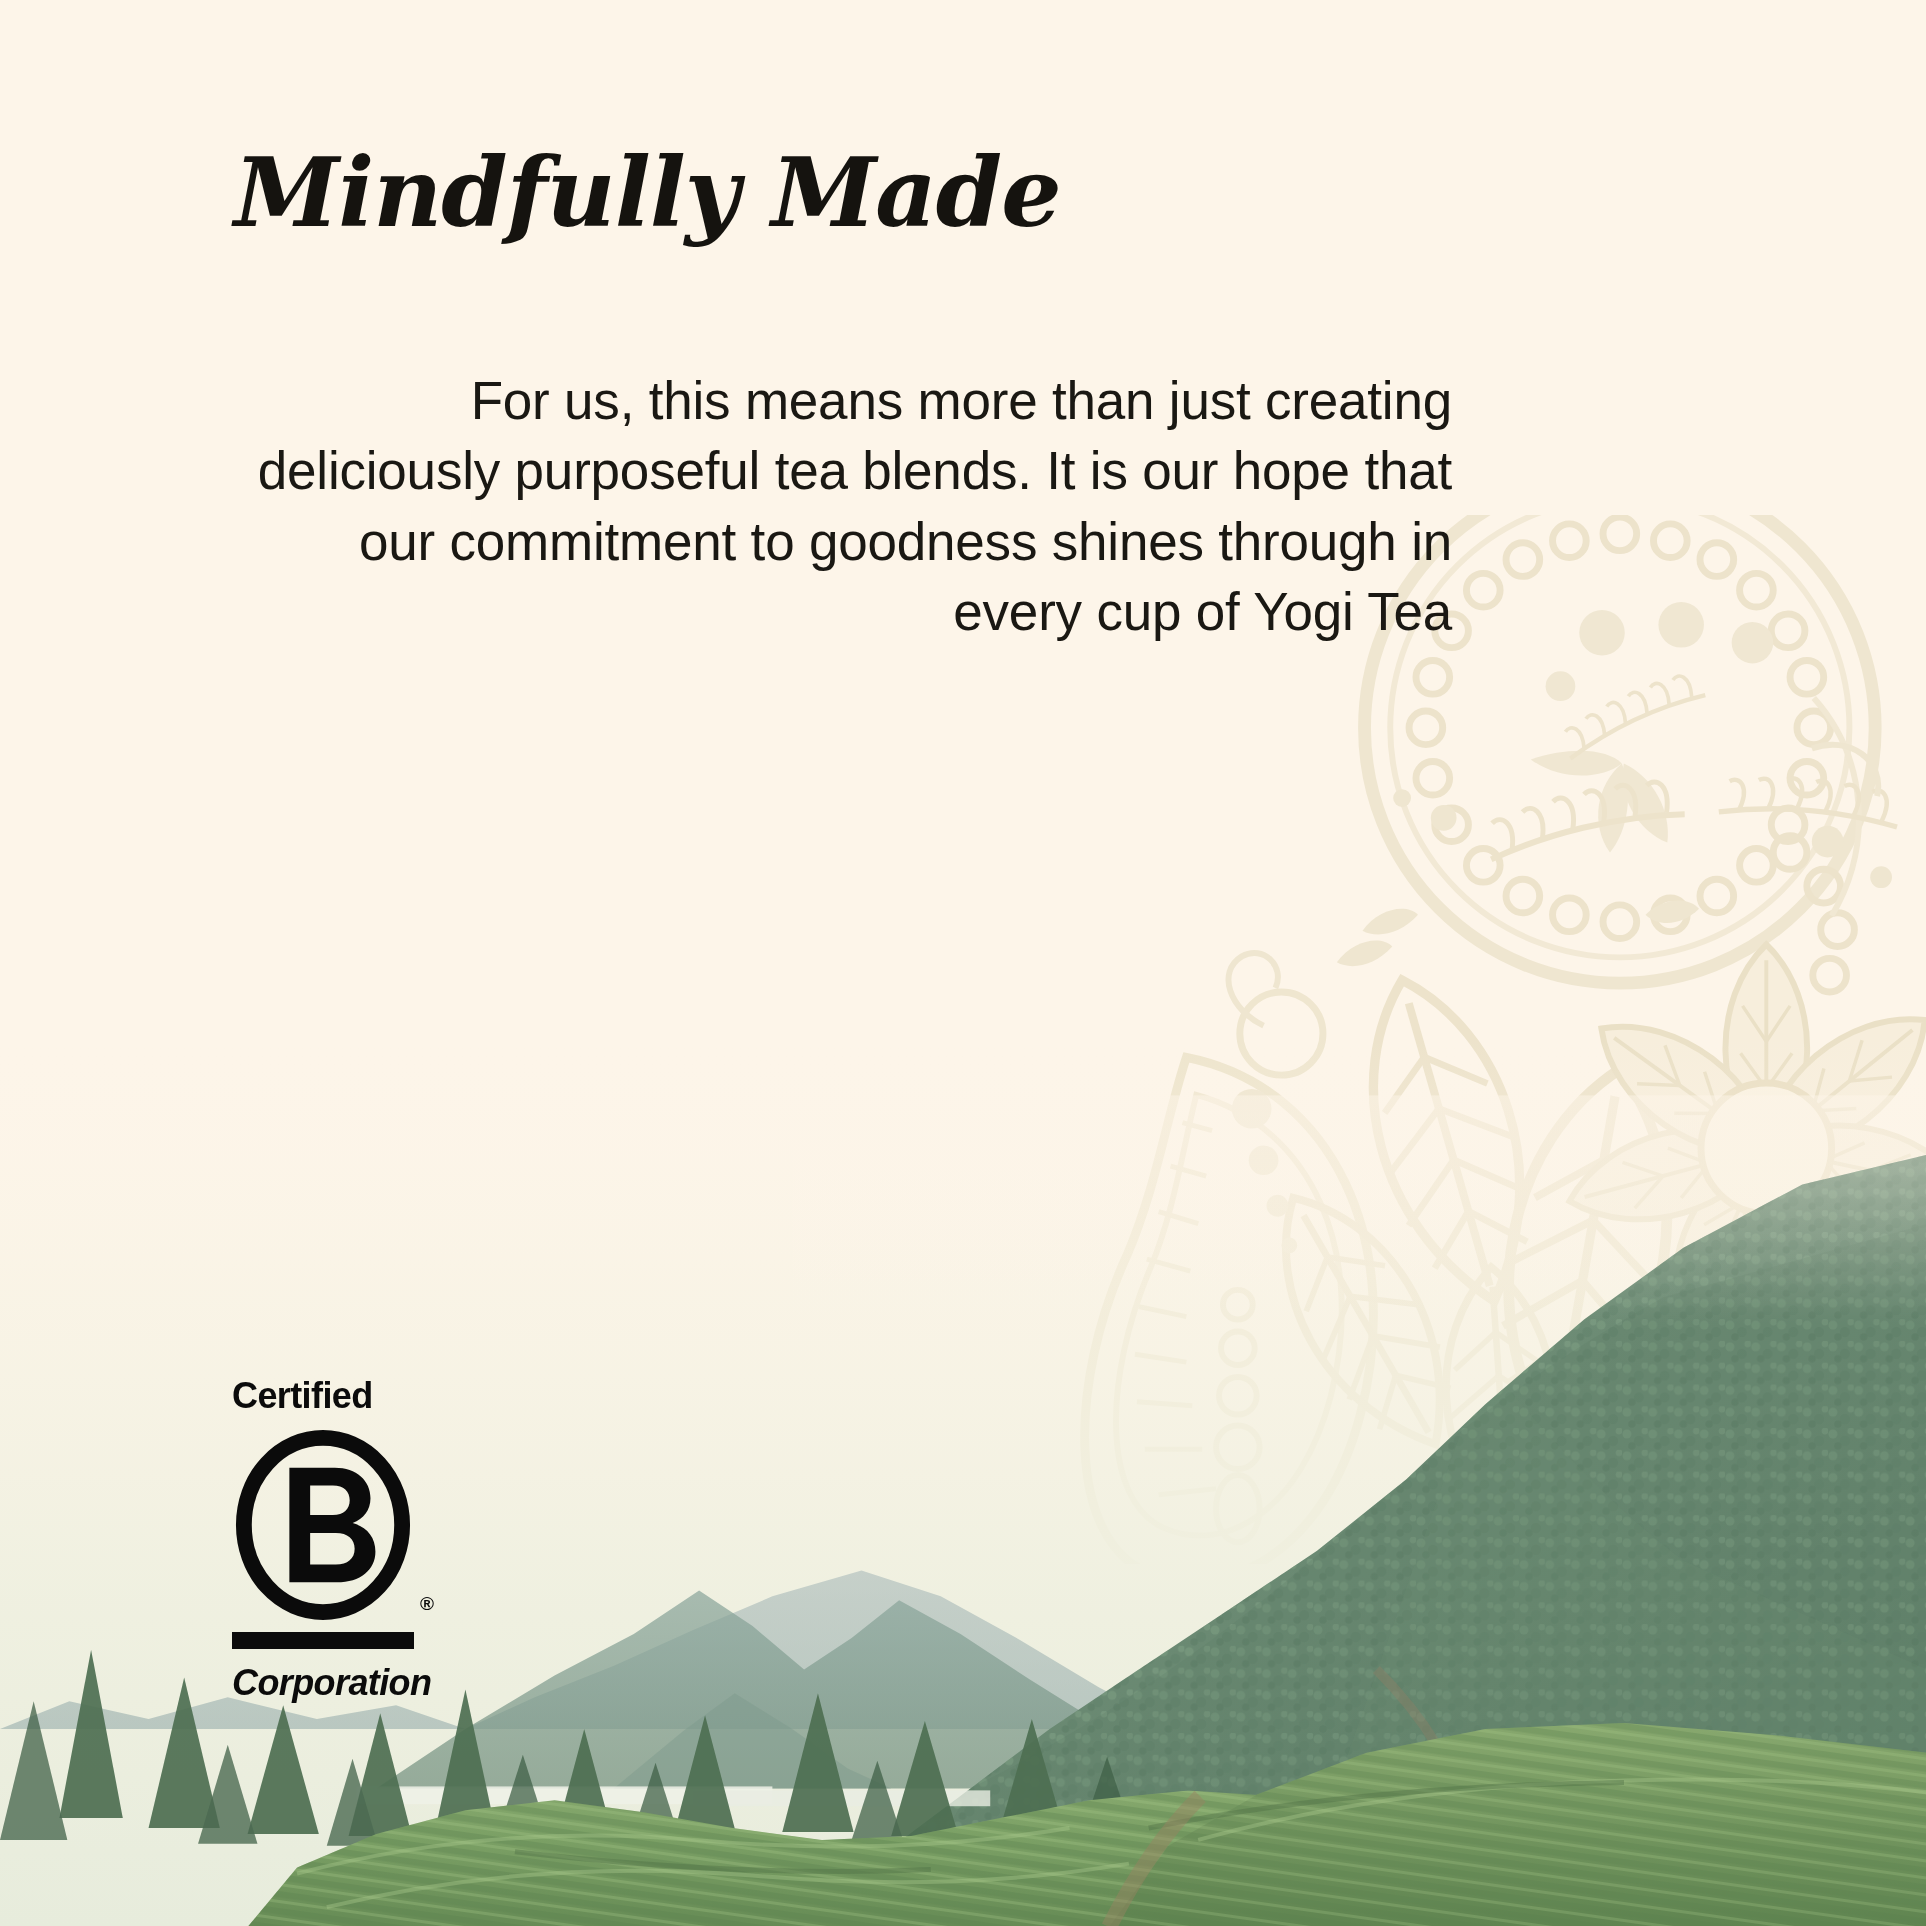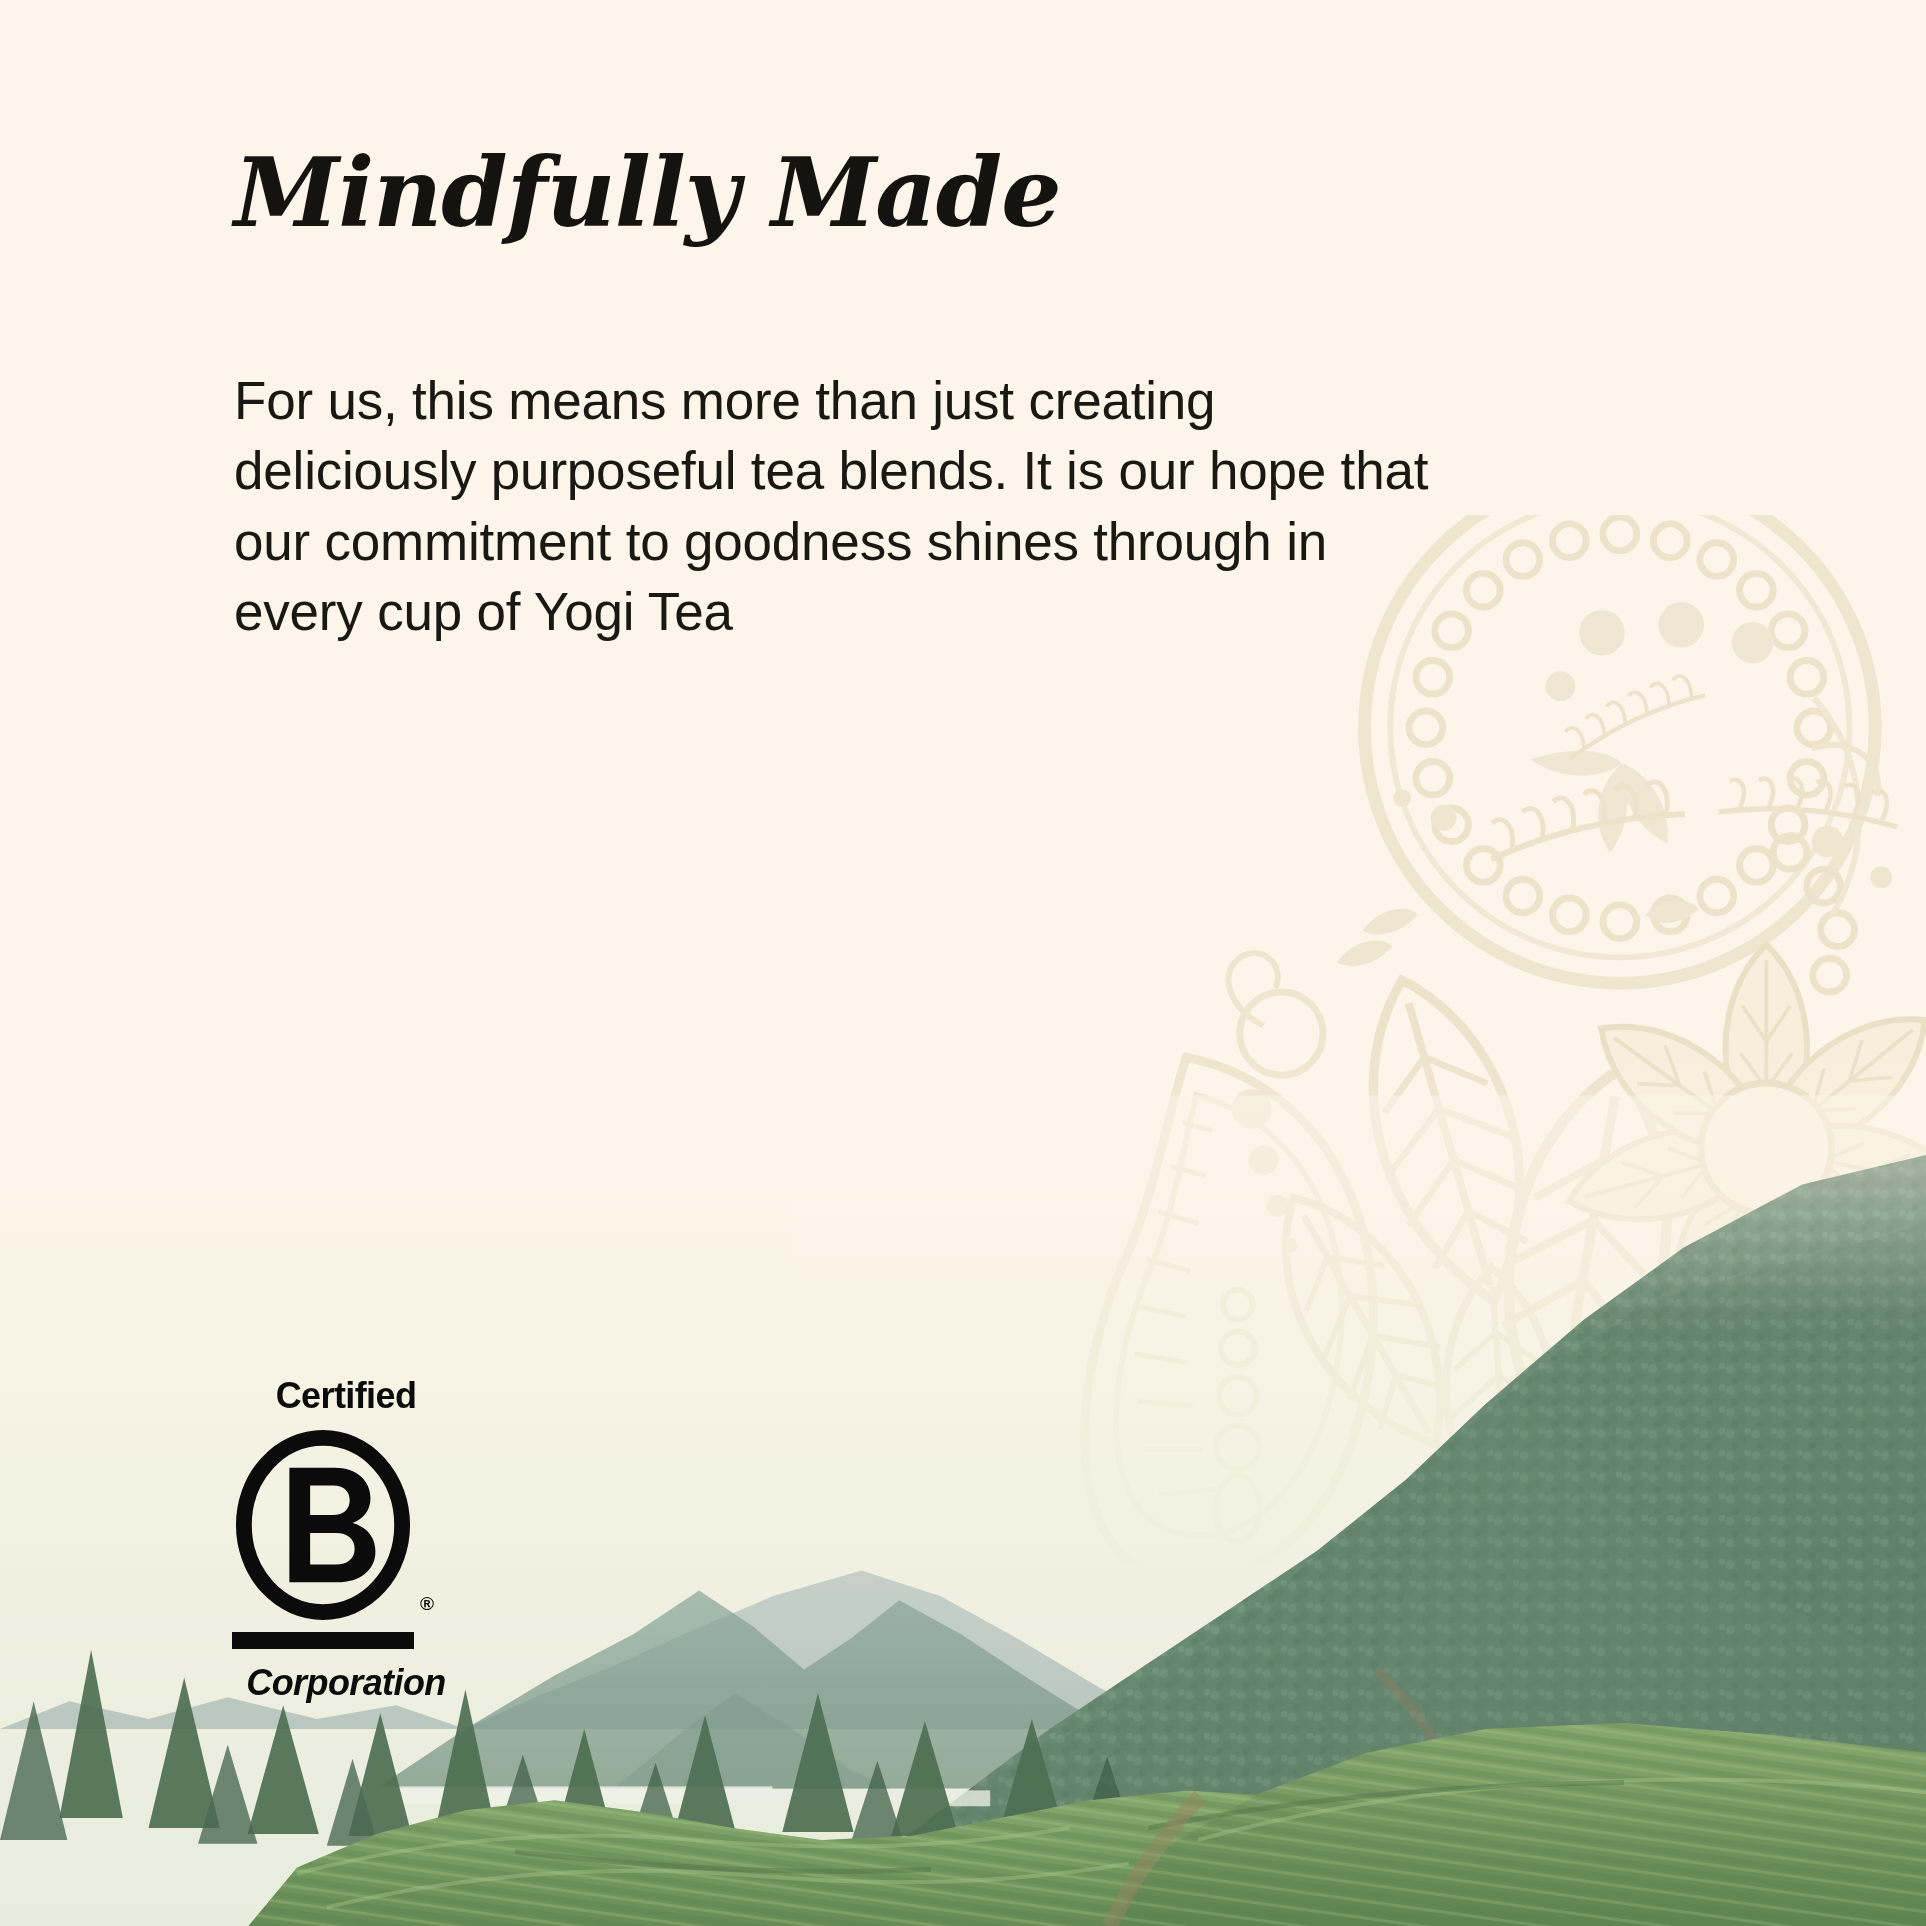--- a/index.html
+++ b/index.html
@@ -60,38 +60,37 @@
     position:absolute;
     left:222px; top:366px;
     width:1218px;
     color:#1A1813;
     font-size:53px;
     line-height:1.33;
     font-weight:400;
     letter-spacing:-0.2px;
   }
   #body-copy p { margin:0 0 55px 0; }
-  #body-copy p:last-child { margin-bottom:4px; }
+  #body-copy p:last-child { margin-bottom:4px;text-align:right; }
 
   
   #bcorp {
     position:absolute;
     left:220px; top:1378px;
     width:228px;
     z-index:7;
     color:#0B0B0B;
   }
   .bc-word {
     font-family:"Liberation Sans", sans-serif;
     font-weight:700;
     font-size:36px;
     letter-spacing:-0.6px;
     line-height:1;
     color:#0B0B0B;
-    text-align:center;
   }
   #bcorp-mark {
     position:relative;
     margin-top:14px;
     width:182px; height:194px;
   }
   #bcorp-mark svg { width:100%; height:100%; display:block; }
   #bcorp-reg {
     position:absolute;
     left:188px; top:166px;

